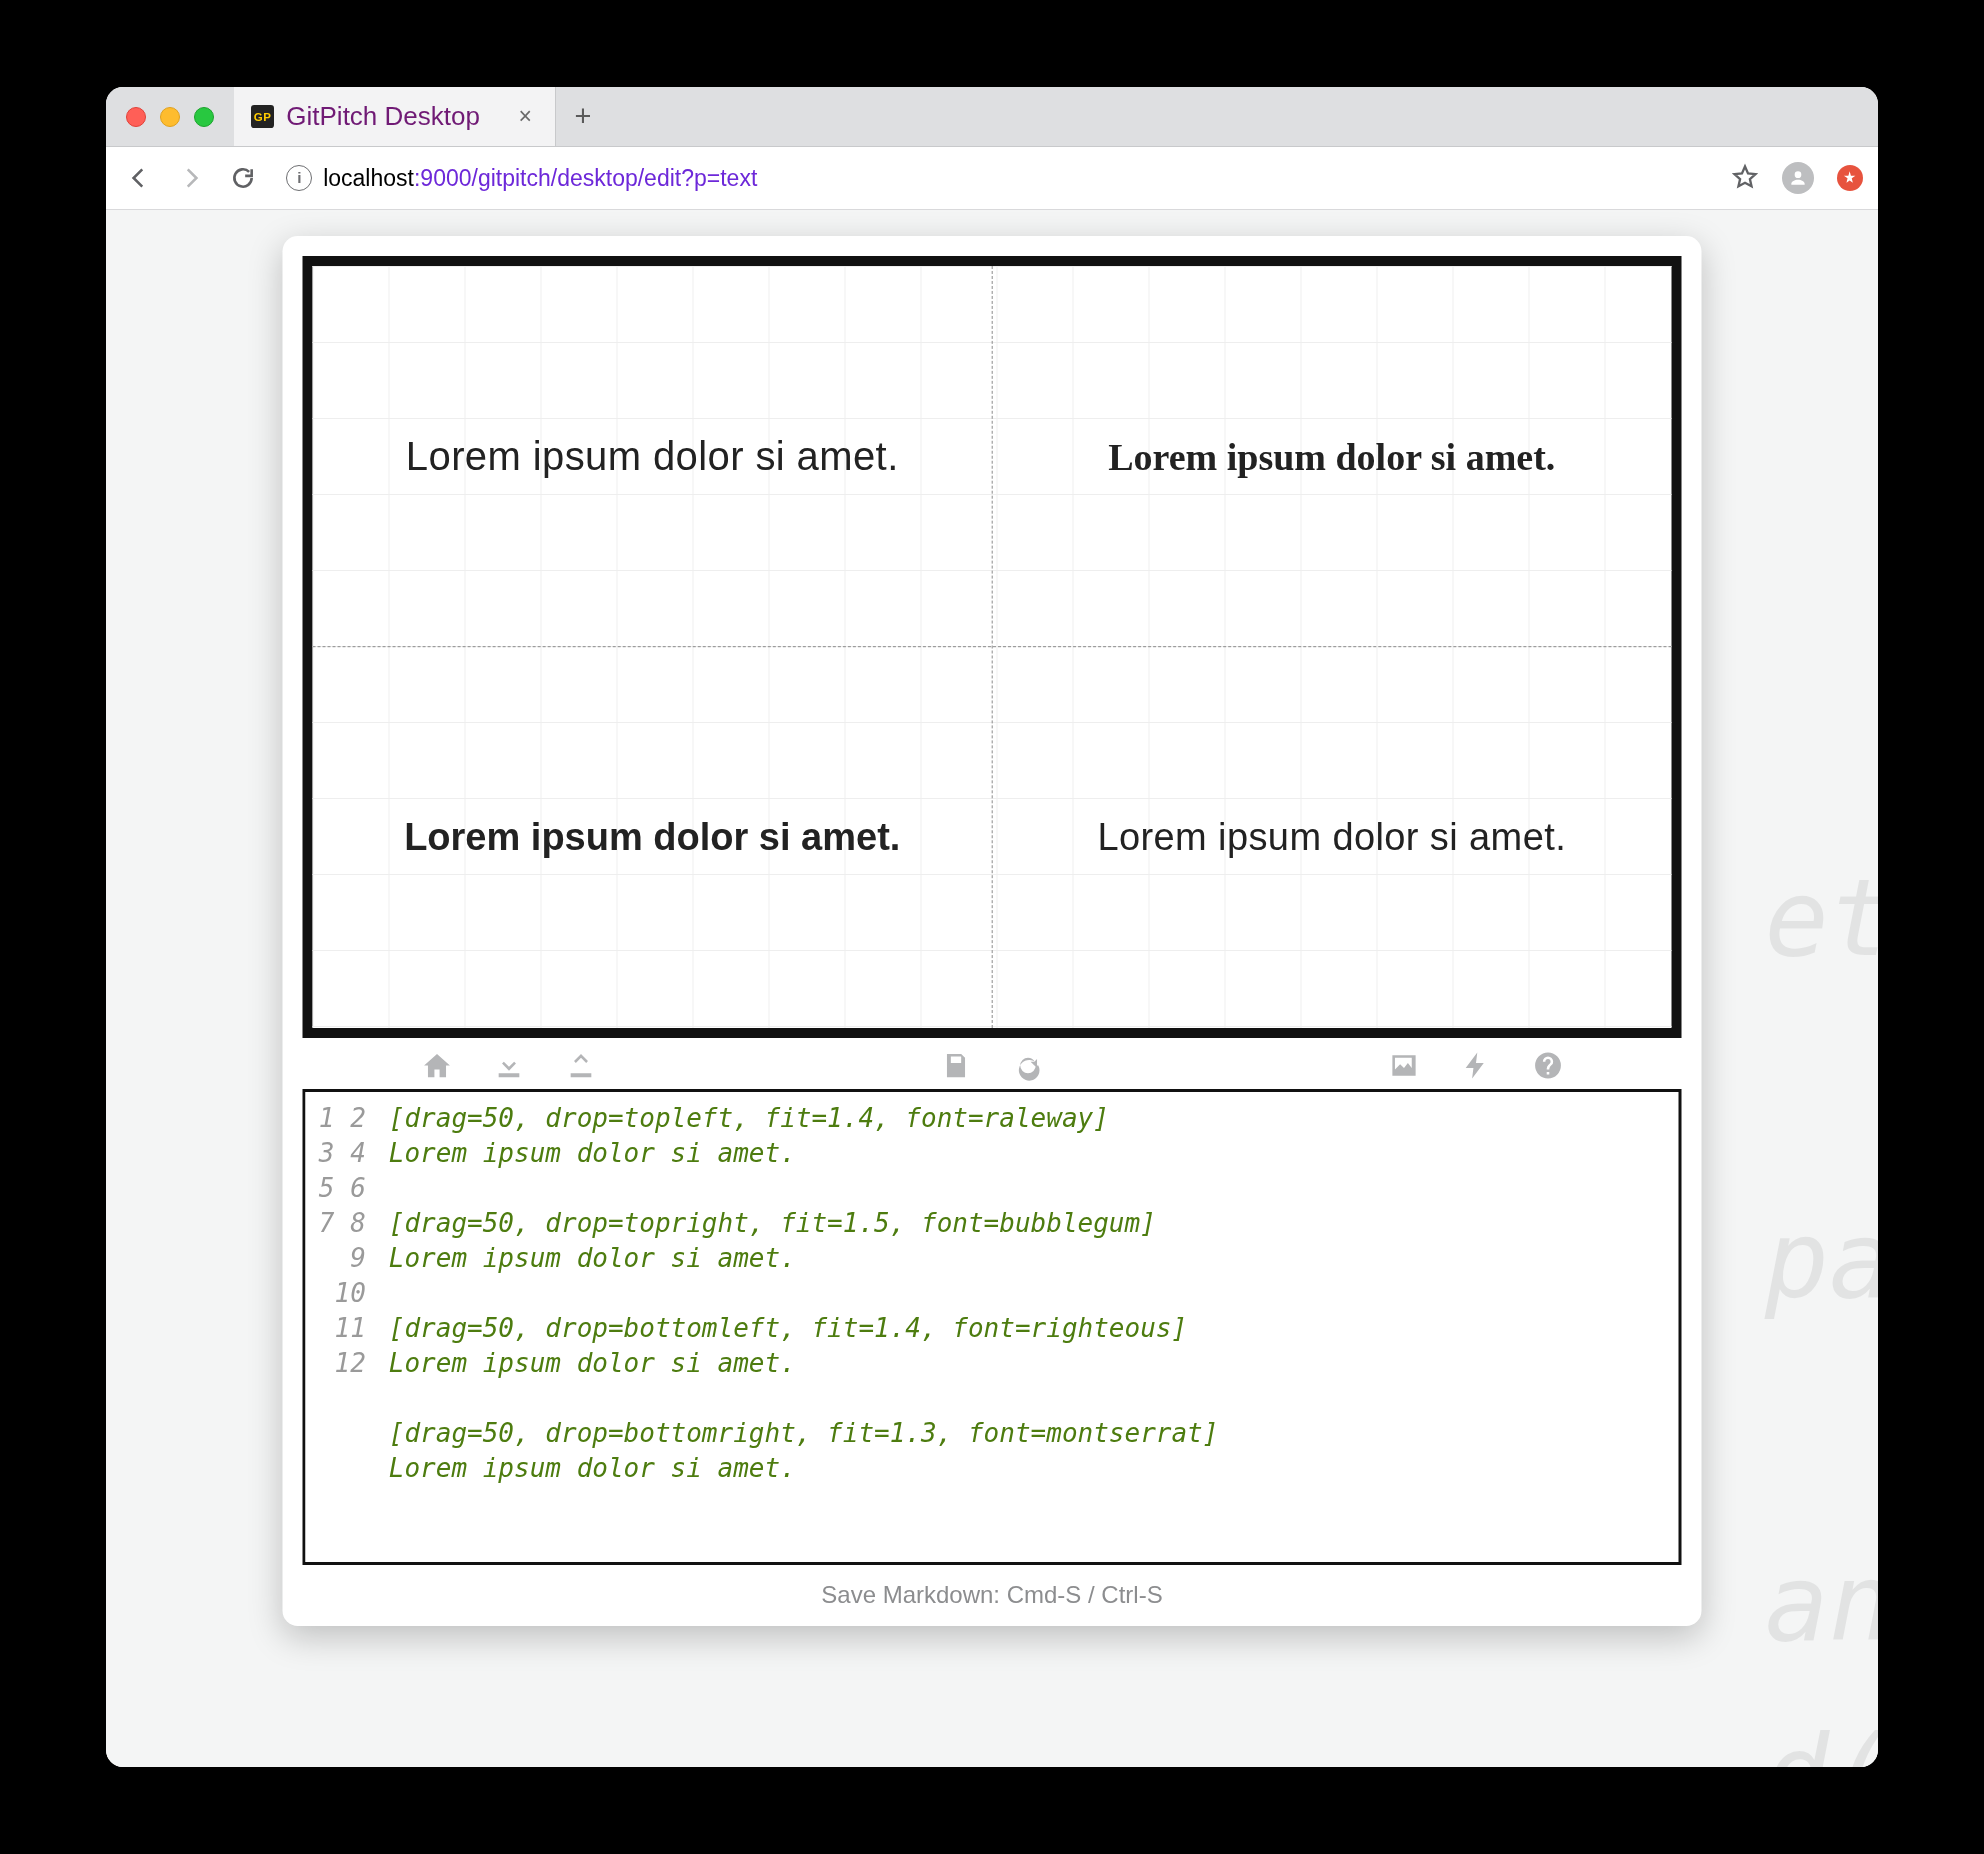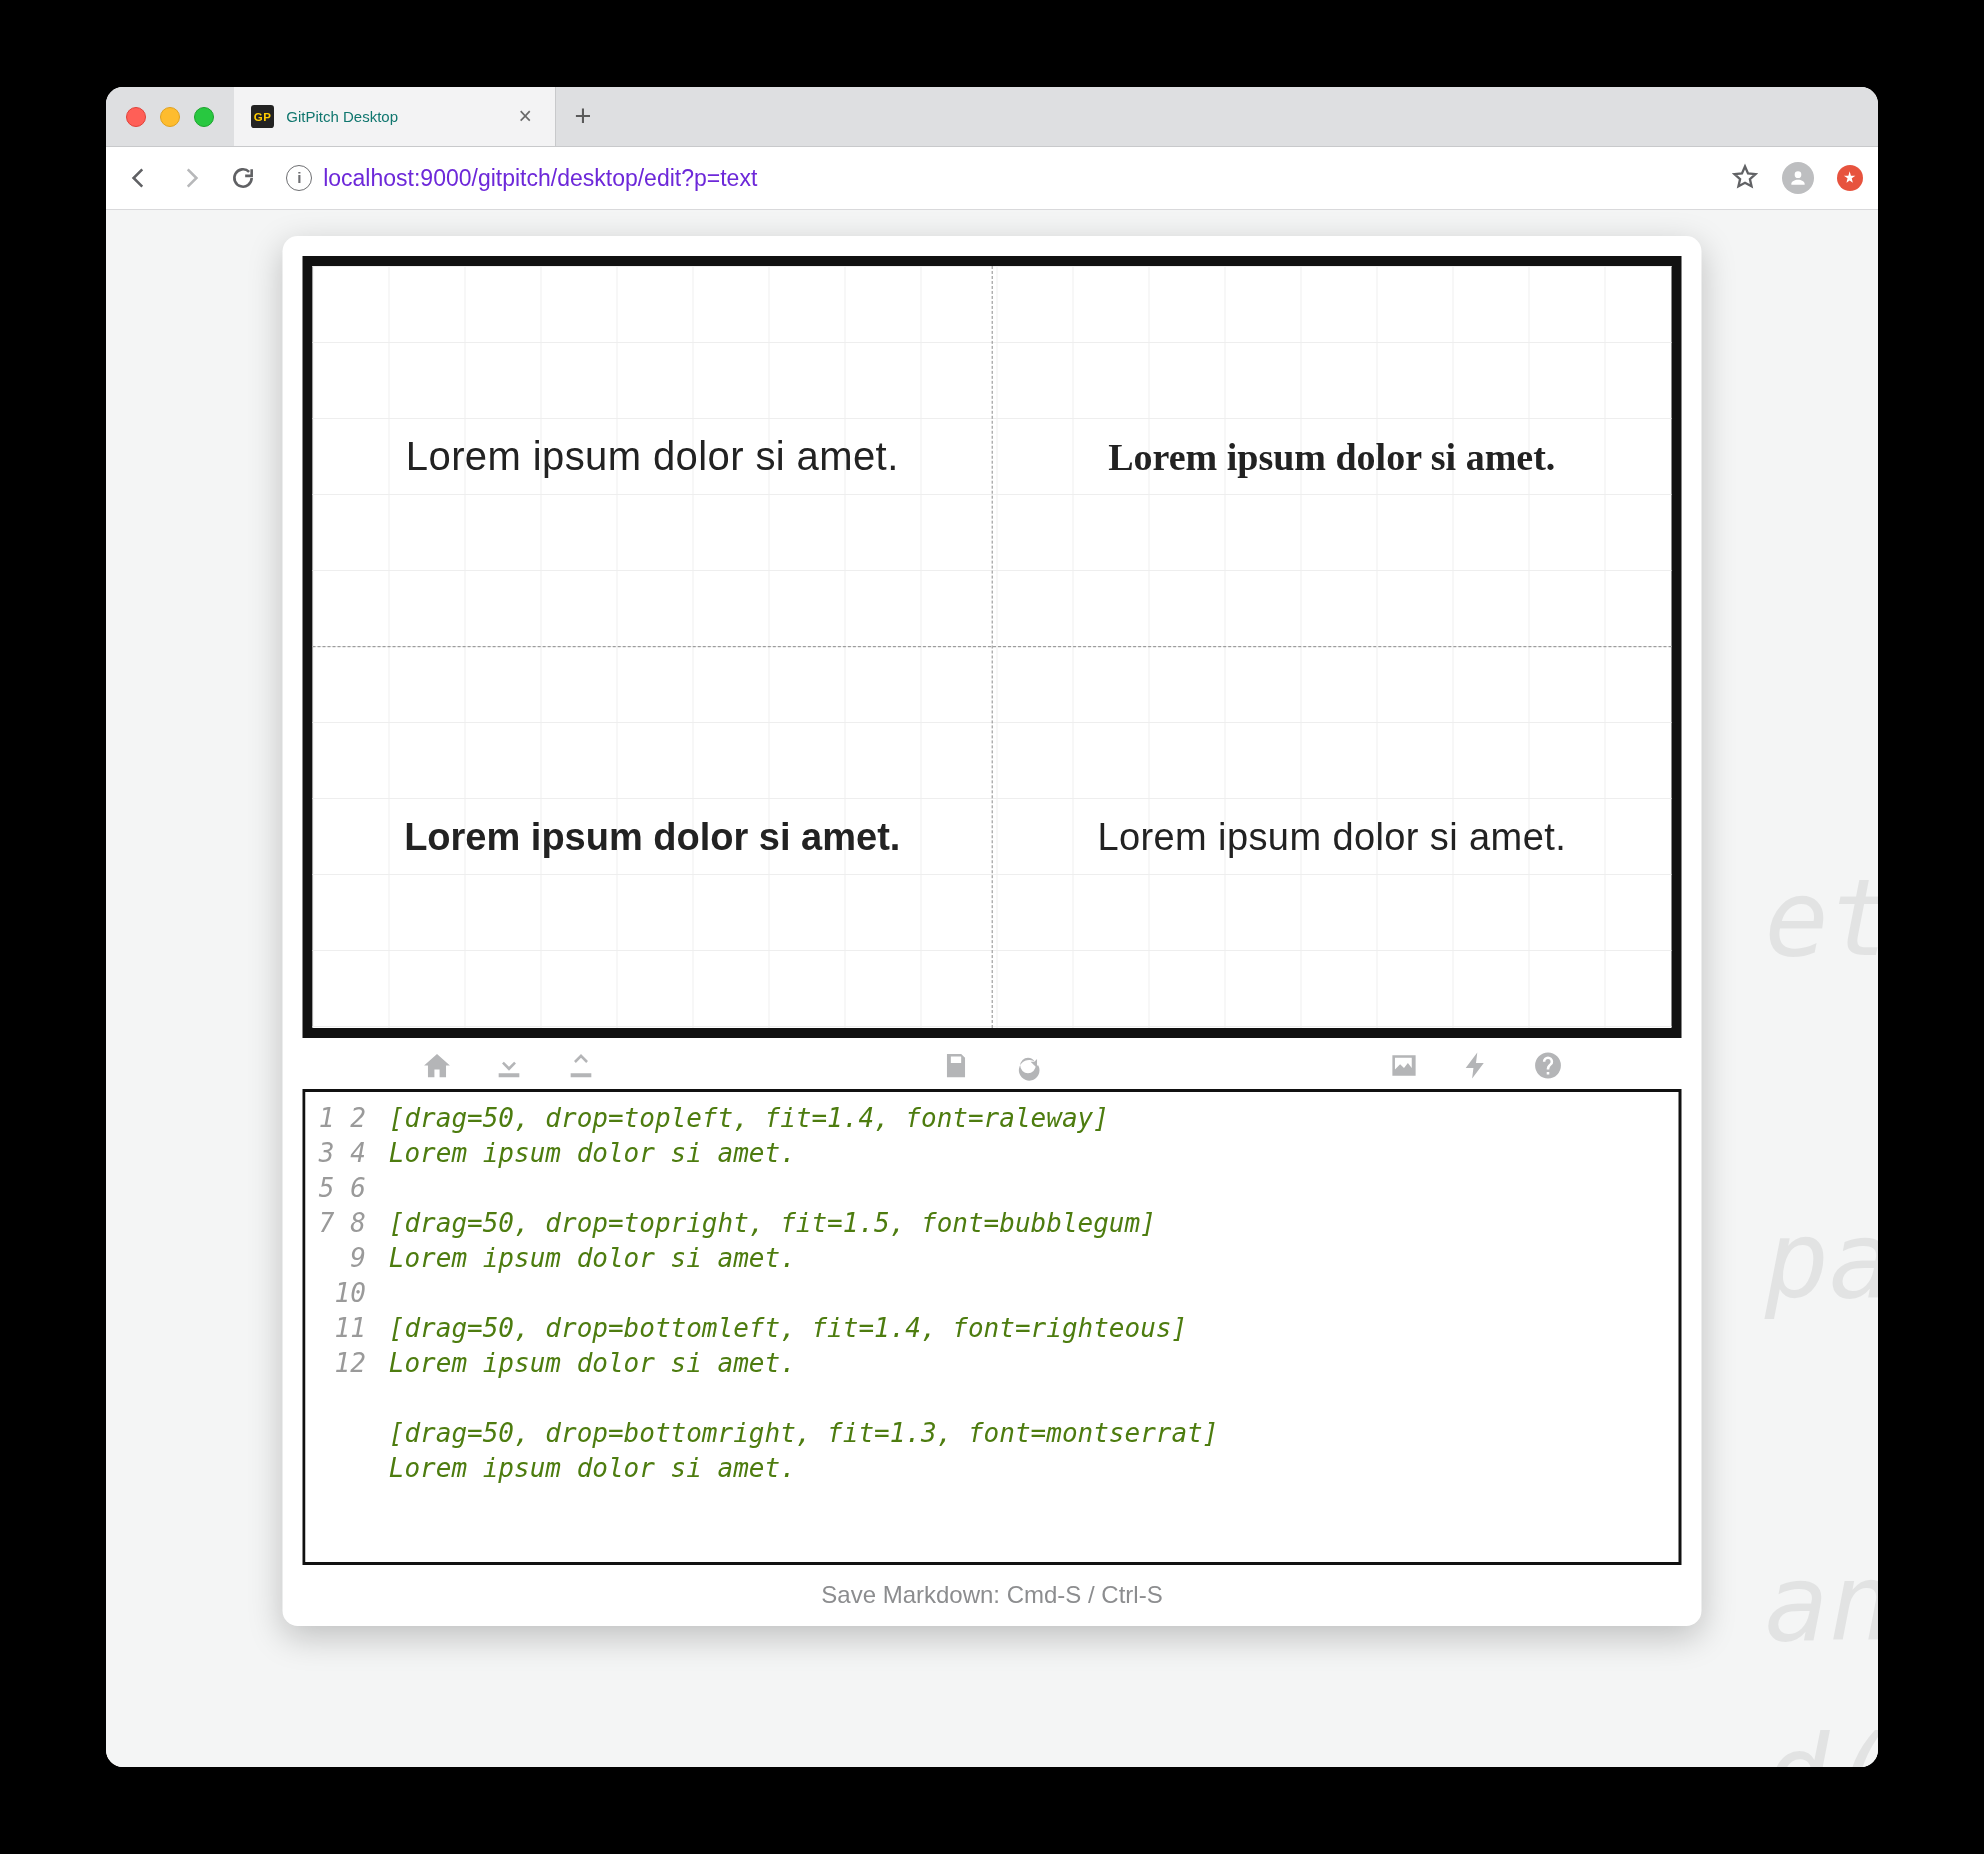--- a/index.html
+++ b/index.html
@@ -63,21 +63,21 @@
     align-items:center;
     padding:0 17px;
     gap:12.3px;
     position: relative;
   }
   .favicon {
     width:23px;height:23px;background:#222;color:#fc0;
     font-size:11.5px;font-weight:700;display:flex;align-items:center;justify-content:center;border-radius:3.1px;
     letter-spacing:0.4px;
   }
-  .tab-title { font-size:15px; color:#0f766e; flex:1; white-space:nowrap; overflow:hidden; text-overflow:ellipsis;}
+  .tab-title { font-size:26px; color:#701a75; flex:1; white-space:nowrap; overflow:hidden; text-overflow:ellipsis;}
   .tab-close { color:#6a6a6a; font-size:23px; line-height:1; padding:3.1px 6.1px; cursor:pointer;}
   .new-tab {
     width:54px; display:flex;align-items:center;justify-content:center;
     color:#5a5a5a; font-size:29px; cursor:pointer;
   }
 
   
   .addrbar {
     height: 63px;
     background:#fff;
@@ -88,21 +88,21 @@
     gap:17px;
   }
   .nav-btn { color:#606164; display:flex;align-items:center;justify-content:center; width:35px;height:35px; }
   .nav-btn.disabled { color:#b7b8ba; }
   .addr-field {
     flex:1; display:flex; align-items:center; gap:10.7px;
     font-size:23px; color:#202124;
     padding:6.1px 9.2px; border-radius:31px;
   }
   .info-circle { width:26px;height:26px;border:1.9px solid #6d6e71;border-radius:50%;display:flex;align-items:center;justify-content:center;color:#6d6e71;font-size:15.3px;font-weight:600;}
-  .url-host { color:#6d28d9; }
+  .url-host { color:#000000; }
   .url-path { color:#6d28d9; }
   .addr-right { display:flex;align-items:center;gap:23px; color:#616265;}
   .star-icon svg, .ext-badge svg, .avatar-circle svg { display:block; }
   .avatar-circle { width:32px;height:32px;border-radius:50%;background:#bdbec0;display:flex;align-items:center;justify-content:center;color:#fff;}
   .ext-badge { width:26px;height:26px;border-radius:50%;background:#e7533e;display:flex;align-items:center;justify-content:center;color:#fff;}
 
   
   .page-body {
     flex:1;
     background:#f4f5f5;

